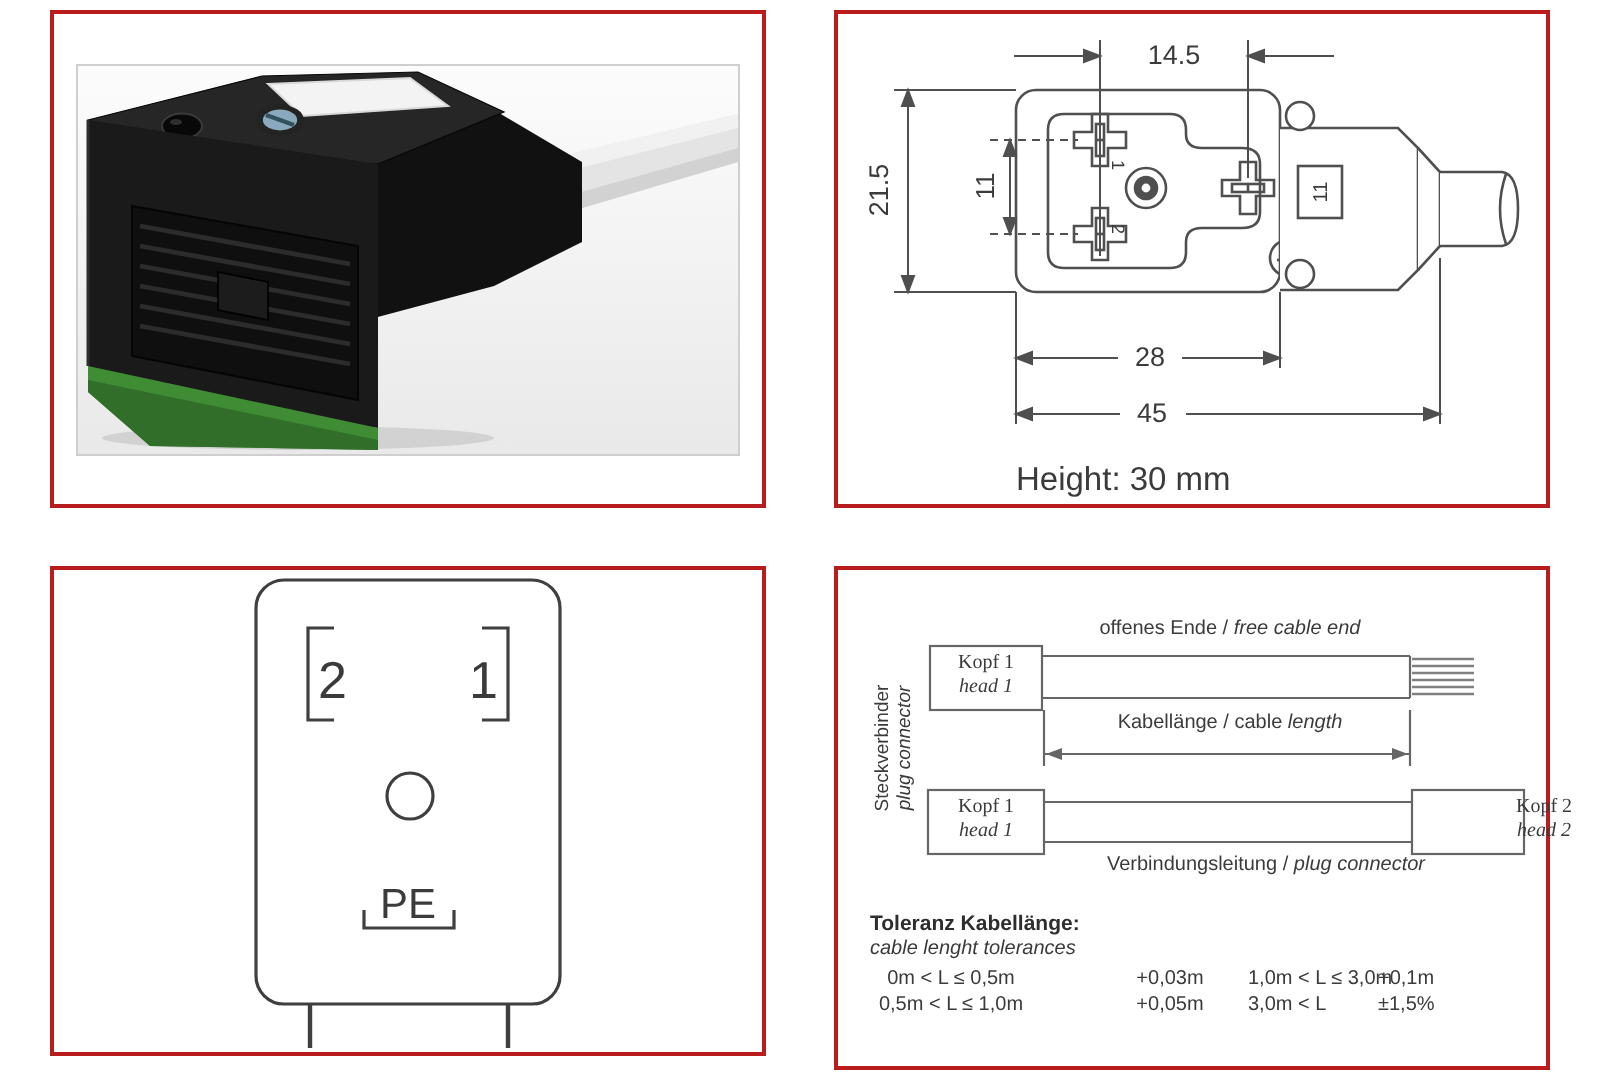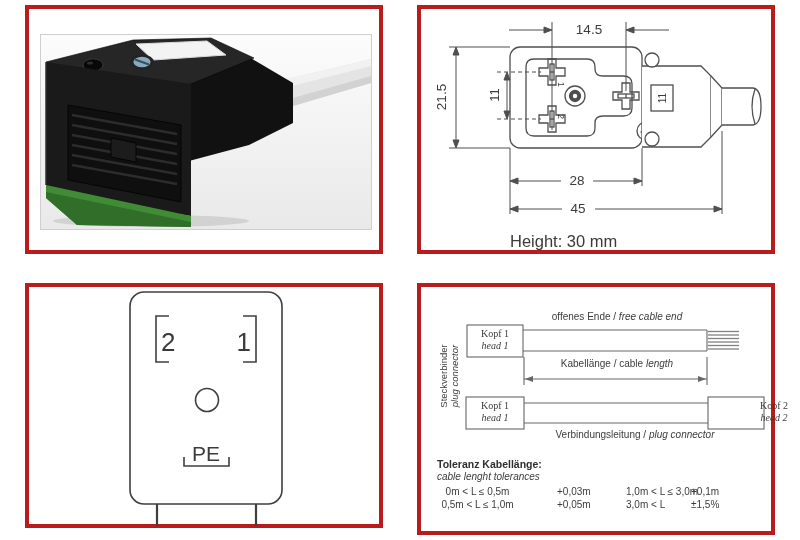--- a/index.html
+++ b/index.html
@@ -1,38 +1,38 @@
 <!DOCTYPE html>
 <html><head>
 <meta charset="utf-8">
 <style>
   html,body{margin:0;padding:0;background:#fff;}
   .page{position:relative;width:800px;height:540px;background:#fff;overflow:hidden;
         font-family:"Liberation Sans",sans-serif;color:#3b3b3b;}
-  .panel{position:absolute;background:#fff;border:4px solid #b91c1c;box-sizing:border-box;}
+  .panel{position:absolute;background:#fff;border:2px solid #b91c1c;box-sizing:border-box;}
   #panel-photo {left:25px;top:5px;width:358px;height:249px;}
   #panel-dim   {left:417px;top:5px;width:358px;height:249px;}
   #panel-pin   {left:25px;top:283px;width:358px;height:245px;}
   #panel-cable {left:417px;top:283px;width:358px;height:252px;}
   .photo-frame{position:absolute;left:11px;top:25px;width:330px;height:194px;
                border:1px solid #cfcfcf;background:linear-gradient(#fcfcfc,#e9e9e9);}
   svg{display:block;}
   svg text{fill:#3b3b3b;font-family:"Liberation Sans",sans-serif;}
   
   .ovl{position:absolute;font-size:10px;line-height:12px;color:#3b3b3b;white-space:nowrap;}
   .ctr{text-align:center;}
   .it{font-style:italic;}
   .vlabel{width:120px;height:22px;transform:rotate(-90deg);transform-origin:center;
           font-size:9.5px;line-height:10.5px;text-align:center;}
   .boxtxt{font-size:10px;line-height:12px;text-align:center;font-family:Liberation Serif, serif;}
   .tol-title{font-size:10.5px;font-weight:bold;color:#2e2e2e;}
   .tol-sub{font-size:10px;font-style:italic;}
   .tol-row{left:0;width:358px;font-size:10px;}
   .tol-row .c1{display:inline-block;width:113px;text-align:center;}
-  .tol-row .c2{display:inline-block;width:60px;margin-left:23px;}
+  .tol-row .c2{display:inline-block;width:60px;margin-left:23px;text-align:center;}
   .tol-row .c3{display:inline-block;width:65px;margin-left:9px;}
   .tol-row .c4{display:inline-block;}
 </style>
 </head>
 <body>
 
 <div class="page">
 
   <section class="panel" id="panel-photo">
     <div class="photo-frame">

